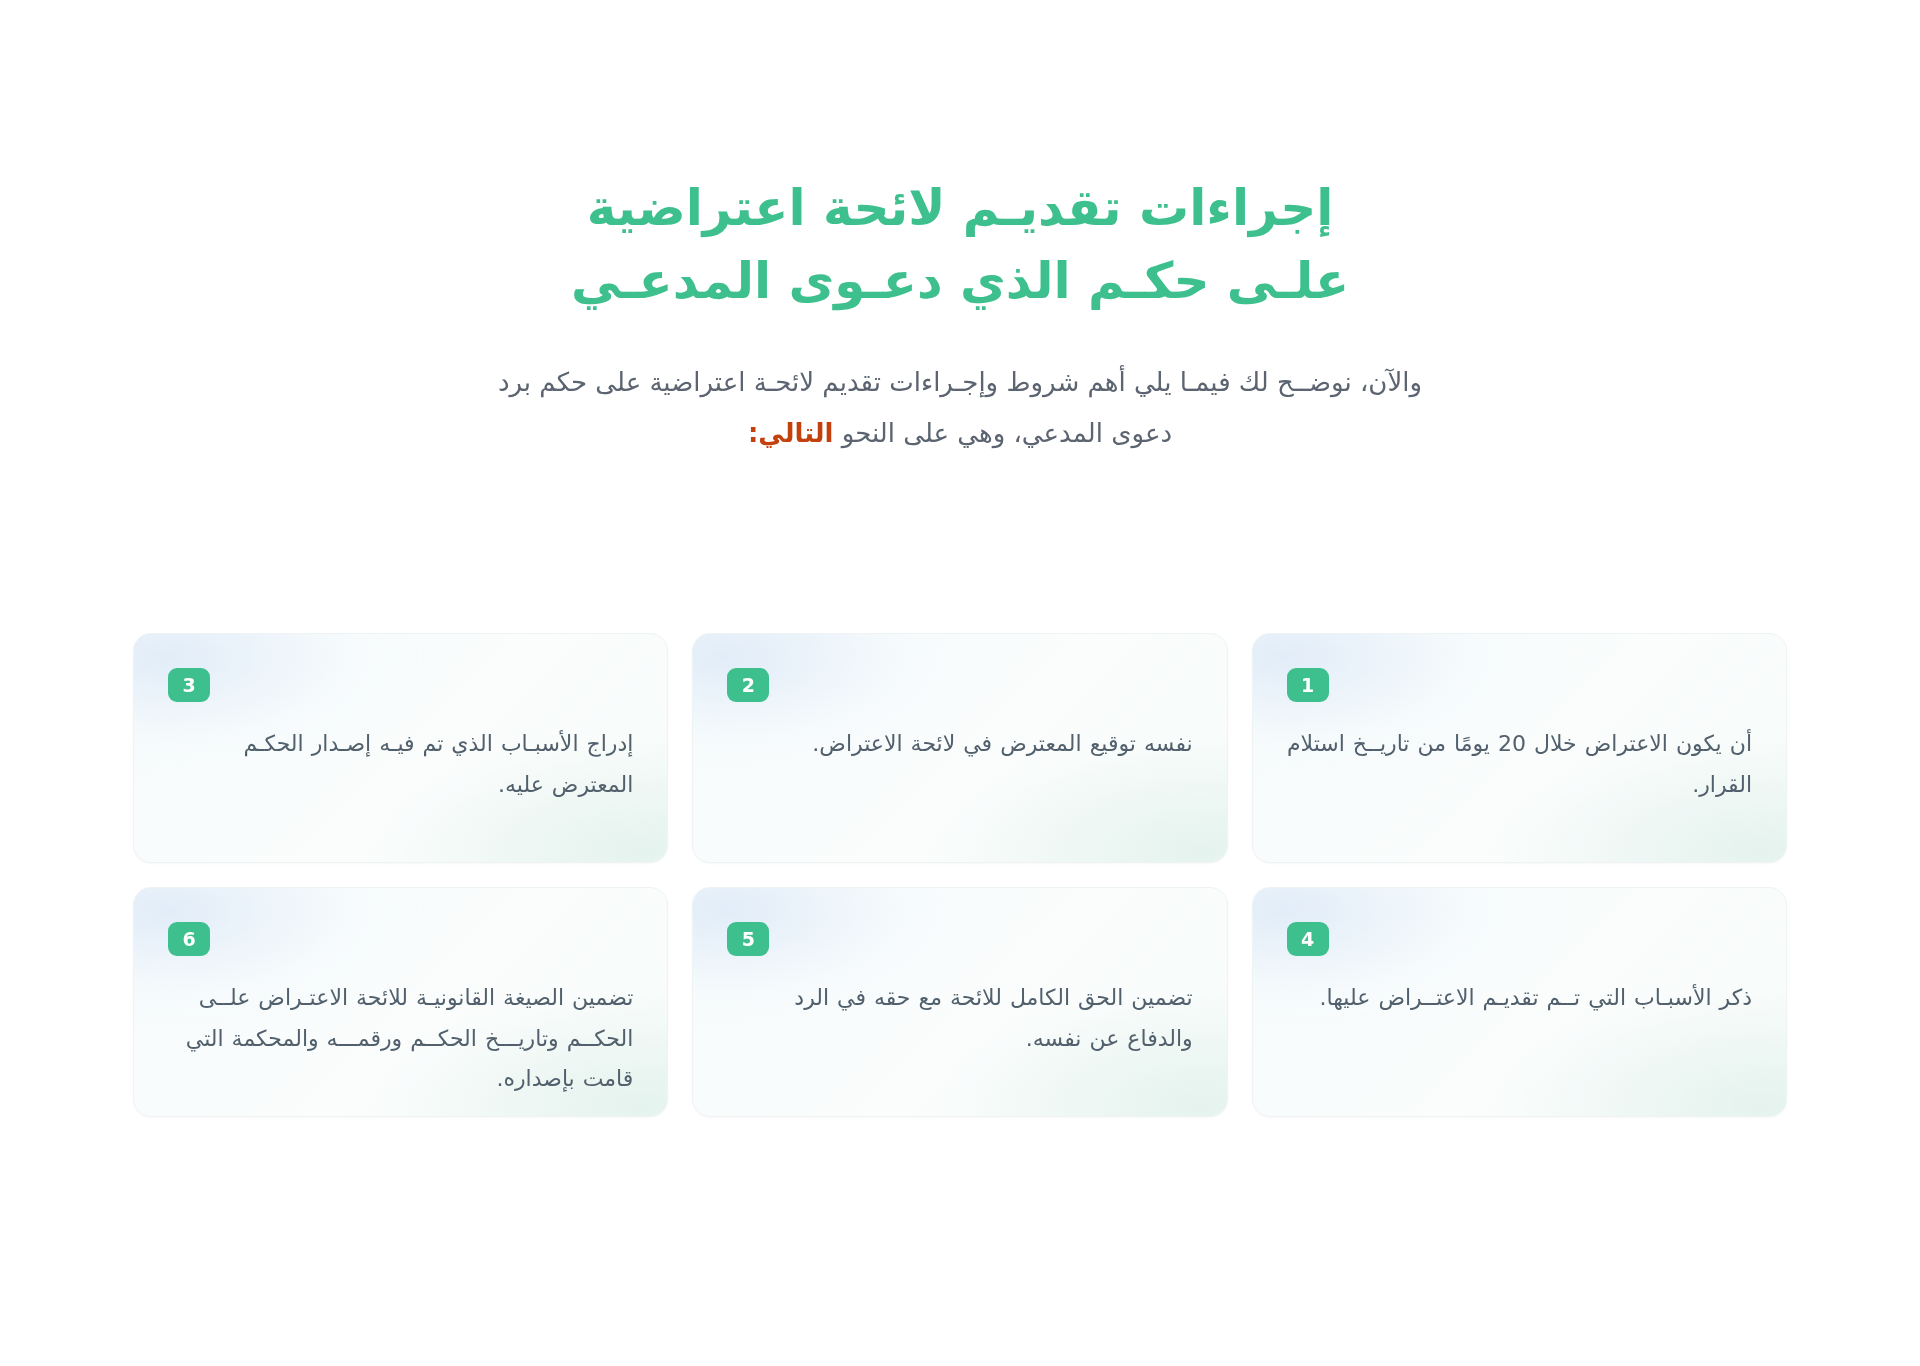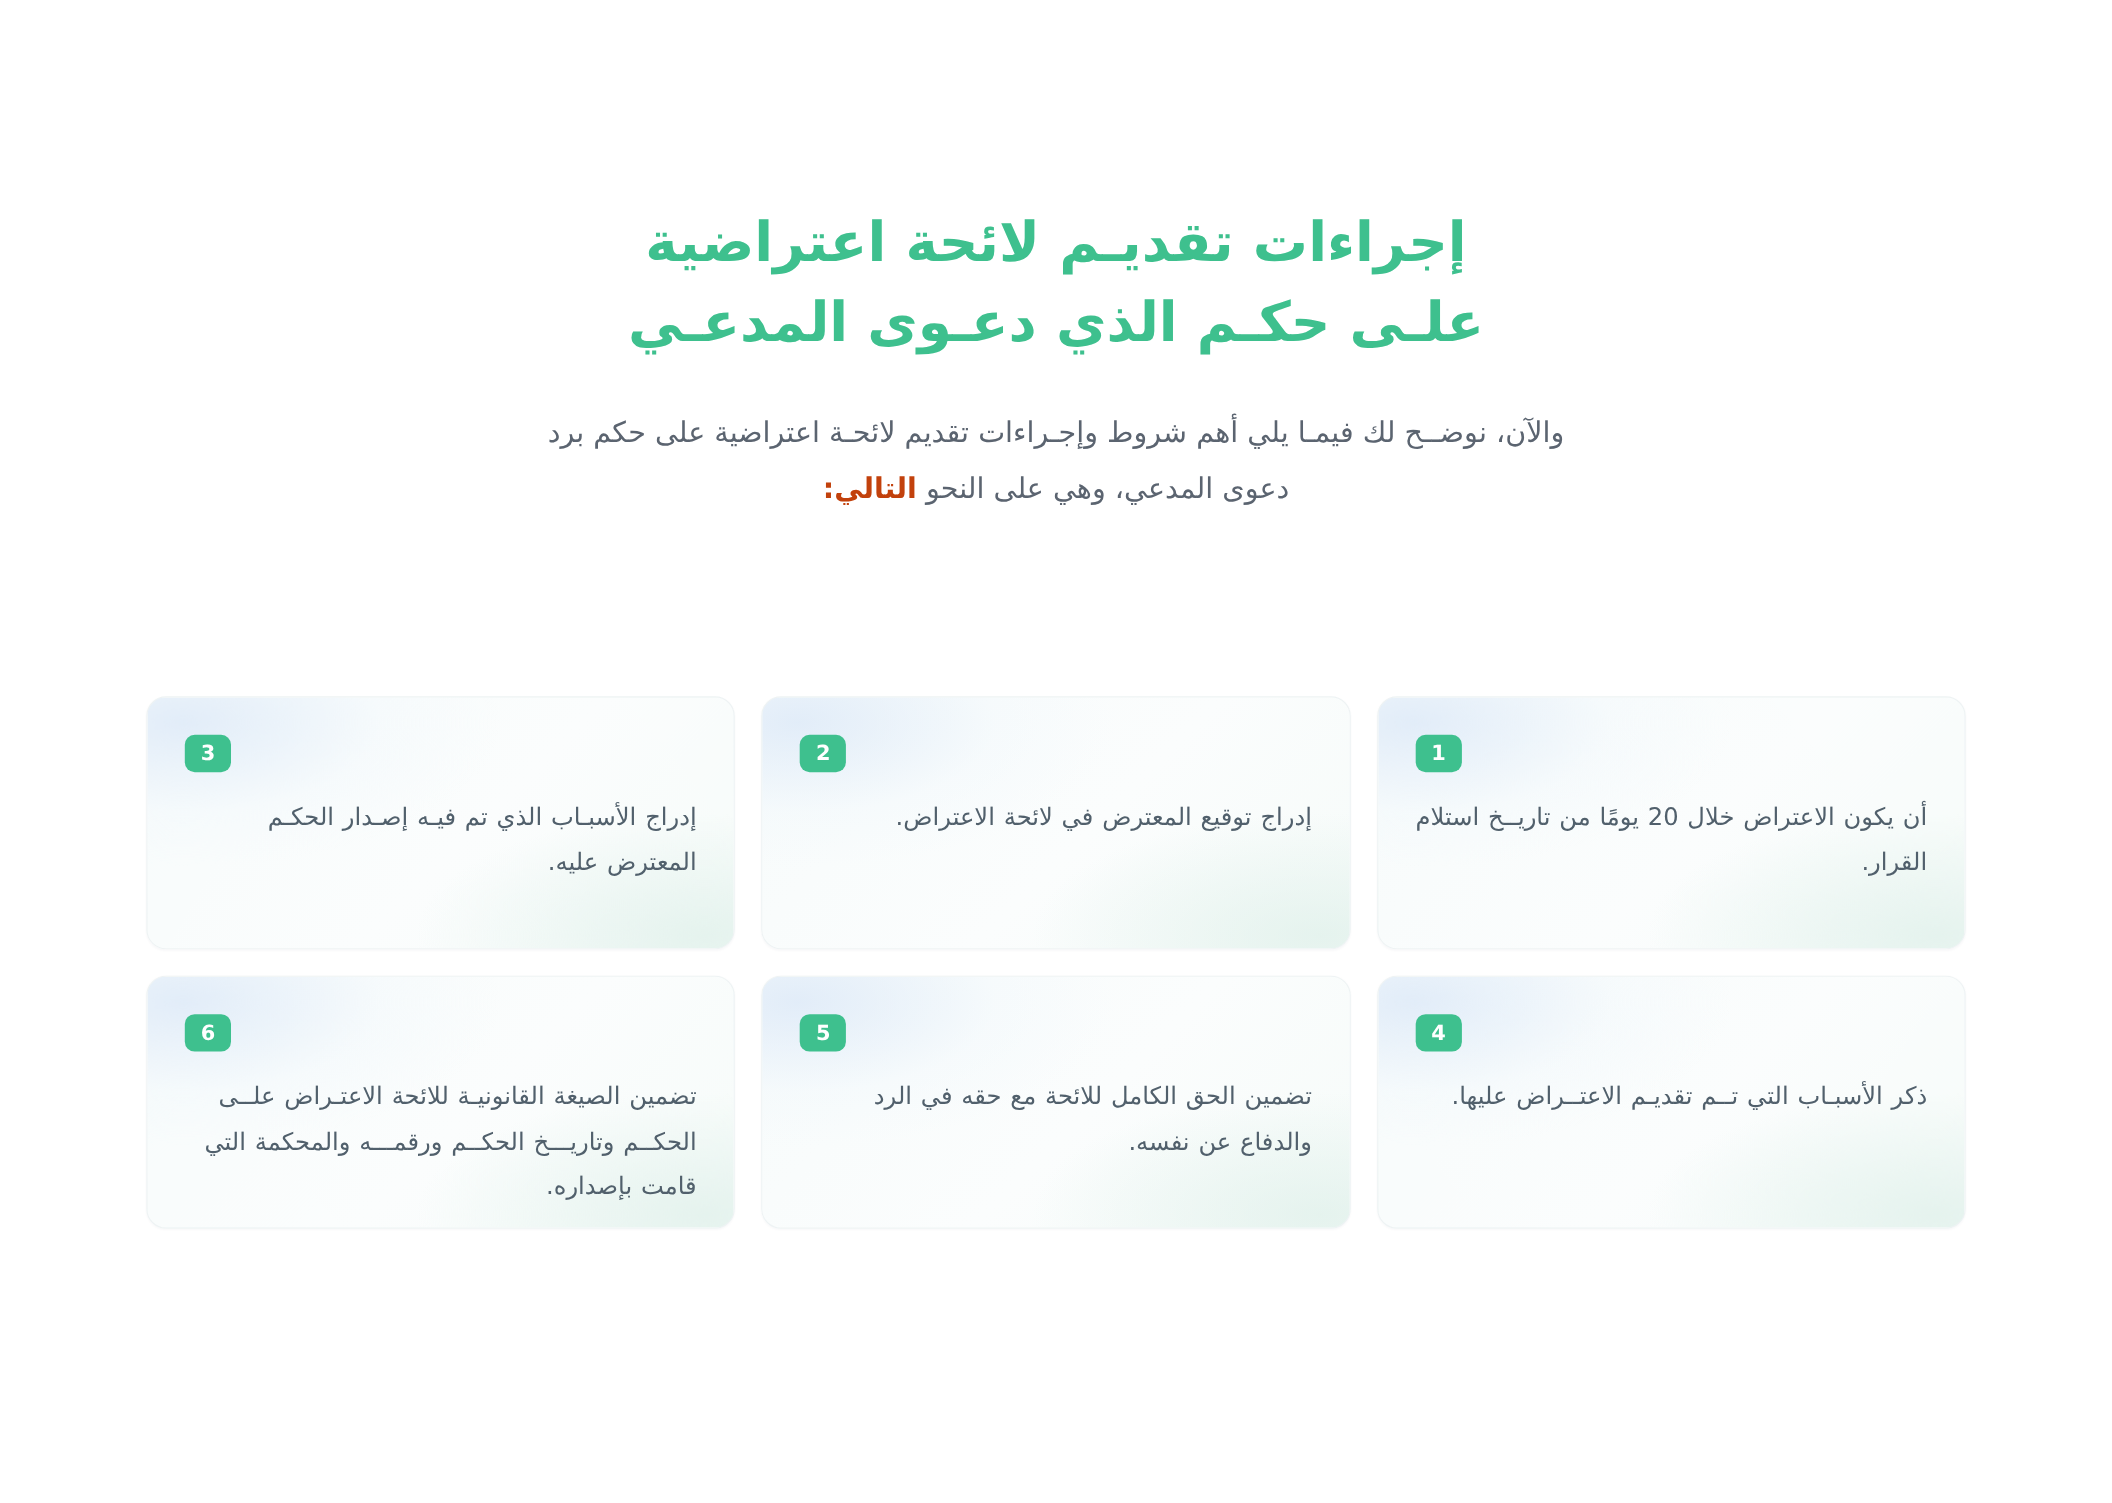--- a/index.html
+++ b/index.html
@@ -24,21 +24,21 @@
   .header {
     text-align: center;
     padding-top: 168px;
   }
   .title {
     color: #3ec08e;
     font-size: 50px;
     font-weight: bold;
     line-height: 1.45;
     letter-spacing: 0.5px;
-    margin: 16px auto;
+    margin: 4px auto;
     max-width: 1000px;
     direction: rtl;
   }
   .title .line {
     display: block;
     white-space: pre;
   }
   .subtitle {
     margin: 40px auto 0 auto;
     max-width: 930px;
@@ -116,21 +116,21 @@
 
   <div class="grid">
 
     <div class="card">
       <div class="badge">1</div>
       <div class="card-text">أن يكون الاعتراض خلال 20 يومًا من تاريــخ استلام القرار.</div>
     </div>
 
     <div class="card">
       <div class="badge">2</div>
-      <div class="card-text">إدراج توقيع المعترض في لائحة الاعتراض.</div>
+      <div class="card-text">نفسه توقيع المعترض في لائحة الاعتراض.</div>
     </div>
 
     <div class="card">
       <div class="badge">3</div>
       <div class="card-text">إدراج الأسبـاب الذي تم فيـه إصـدار الحكـم المعترض عليه.</div>
     </div>
 
     <div class="card">
       <div class="badge">4</div>
       <div class="card-text">ذكر الأسبـاب التي تــم تقديـم الاعتــراض عليها.</div>

